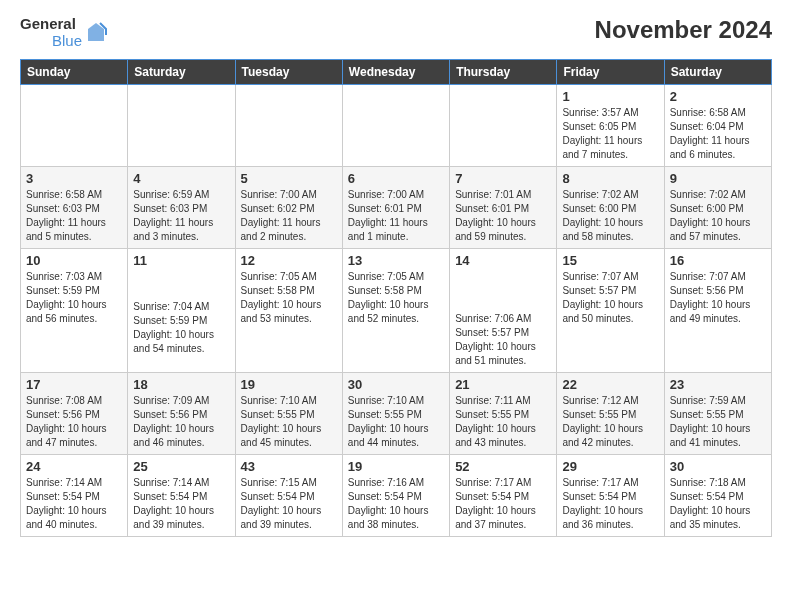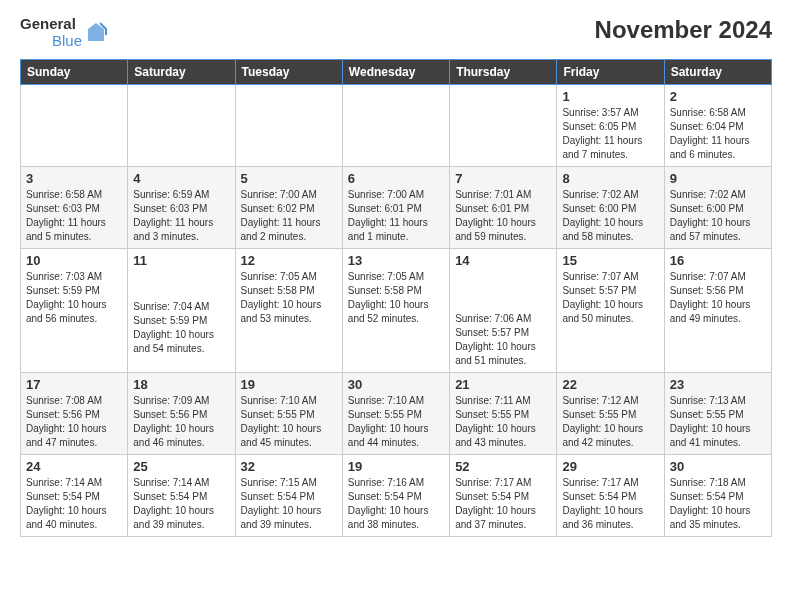--- a/index.html
+++ b/index.html
@@ -195,40 +195,40 @@
 Daylight: 10 hours and 43 minutes.</div>
           </td>
           <td>
             <span class="day-num">22</span>
             <div class="day-info" style="white-space: pre-line;">Sunrise: 7:12 AM
 Sunset: 5:55 PM
 Daylight: 10 hours and 42 minutes.</div>
           </td>
           <td>
             <span class="day-num">23</span>
-            <div class="day-info" style="white-space: pre-line;">Sunrise: 7:13 AM
+            <div class="day-info" style="white-space: pre-line;">Sunrise: 7:59 AM
 Sunset: 5:55 PM
 Daylight: 10 hours and 41 minutes.</div>
           </td>
         </tr>
         <tr>
           <td>
             <span class="day-num">24</span>
             <div class="day-info" style="white-space: pre-line;">Sunrise: 7:14 AM
 Sunset: 5:54 PM
 Daylight: 10 hours and 40 minutes.</div>
           </td>
           <td>
             <span class="day-num">25</span>
             <div class="day-info" style="white-space: pre-line;">Sunrise: 7:14 AM
 Sunset: 5:54 PM
 Daylight: 10 hours and 39 minutes.</div>
           </td>
           <td>
-            <span class="day-num">32</span>
+            <span class="day-num">43</span>
             <div class="day-info" style="white-space: pre-line;">Sunrise: 7:15 AM
 Sunset: 5:54 PM
 Daylight: 10 hours and 39 minutes.</div>
           </td>
           <td>
             <span class="day-num">19</span>
             <div class="day-info" style="white-space: pre-line;">Sunrise: 7:16 AM
 Sunset: 5:54 PM
 Daylight: 10 hours and 38 minutes.</div>
           </td>

